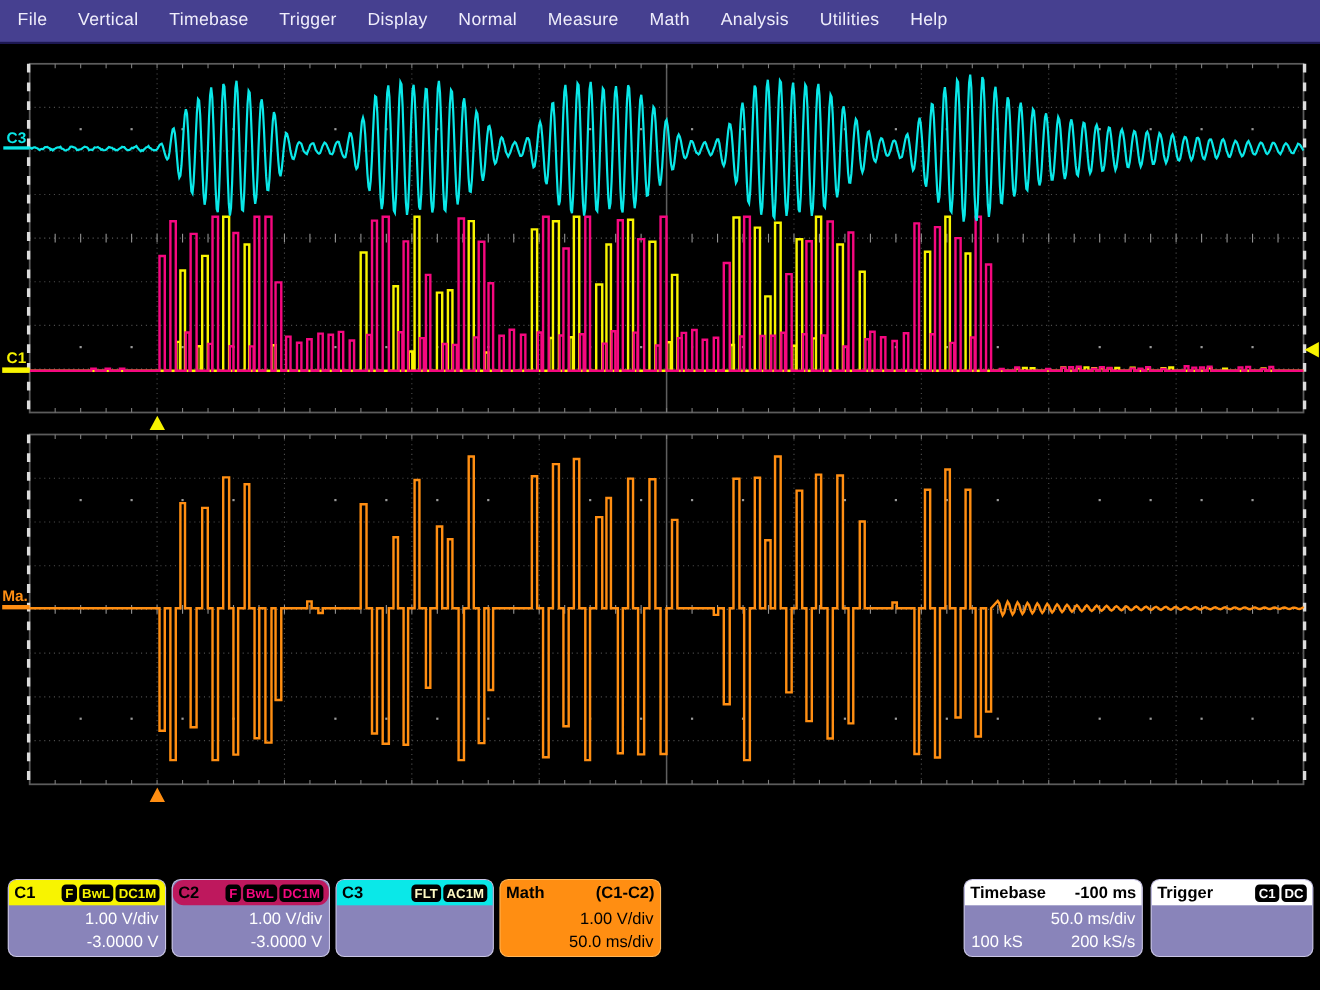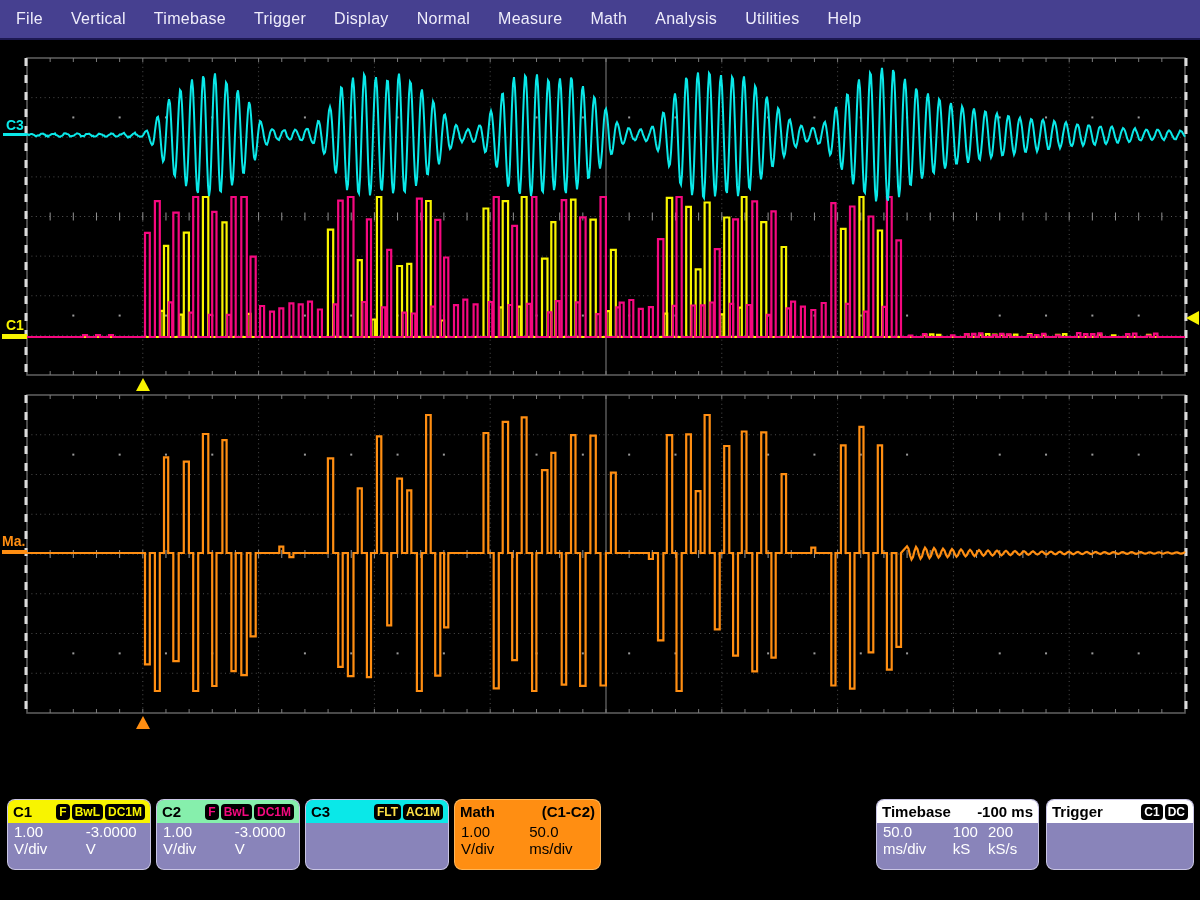--- a/index.html
+++ b/index.html
@@ -14,31 +14,31 @@
 
   
   #scope{position:absolute;top:0;left:0;z-index:1;}
 
   
   .descbar{position:absolute;top:800px;left:0;width:1200px;height:75px;z-index:5;}
   .dbox{position:absolute;top:0;height:69px;border-radius:7px;overflow:hidden;
     box-sizing:border-box;box-shadow:0 0 0 1px #c9c5e4;background:#8984ba;}
   .dbox .hdr{height:23px;display:flex;align-items:center;padding:0 5px;
     font-weight:bold;font-size:15px;color:#000;}
-  .dbox .bd{height:46px;display:flex;flex-direction:row;justify-content:space-evenly;
+  .dbox .bd{height:46px;display:flex;flex-direction:column;justify-content:space-evenly;
     color:#fff;font-size:15px;}
   .r{padding:0 6px;display:flex;}
   .r.right{justify-content:flex-end;}
   .r.split{justify-content:space-between;}
   .spacer{flex:1;}
   .badge{background:#000;border-radius:4px;padding:0 3px;font-size:12px;font-weight:bold;
     height:16px;line-height:16px;margin-left:2px;}
   .hdr-c1{background:#f8f400;} .b-c1{color:#f8f400;}
-  .hdr-c2{background:#86efac;} .b-c2{color:#f5087f;}
-  .hdr-c3{background:#0ae8e8;} .b-c3{color:#fde047;}
+  .hdr-c2{background:#be185d;border-radius:10px;} .b-c2{color:#f5087f;}
+  .hdr-c3{background:#0ae8e8;} .b-c3{color:#fef9c3;}
   .hdr-w{background:#ffffff;}  .b-w{color:#fff;}
   .mathbox{background:#ff8e12;box-shadow:0 0 0 1px #ffb659;}
   .mathbox .hdr{background:transparent;}
   .mathbox .bd{color:#000;}
 </style>
 </head>
 <body>
 
 <svg id="scope" width="1200" height="900">
   <g id="grids">

